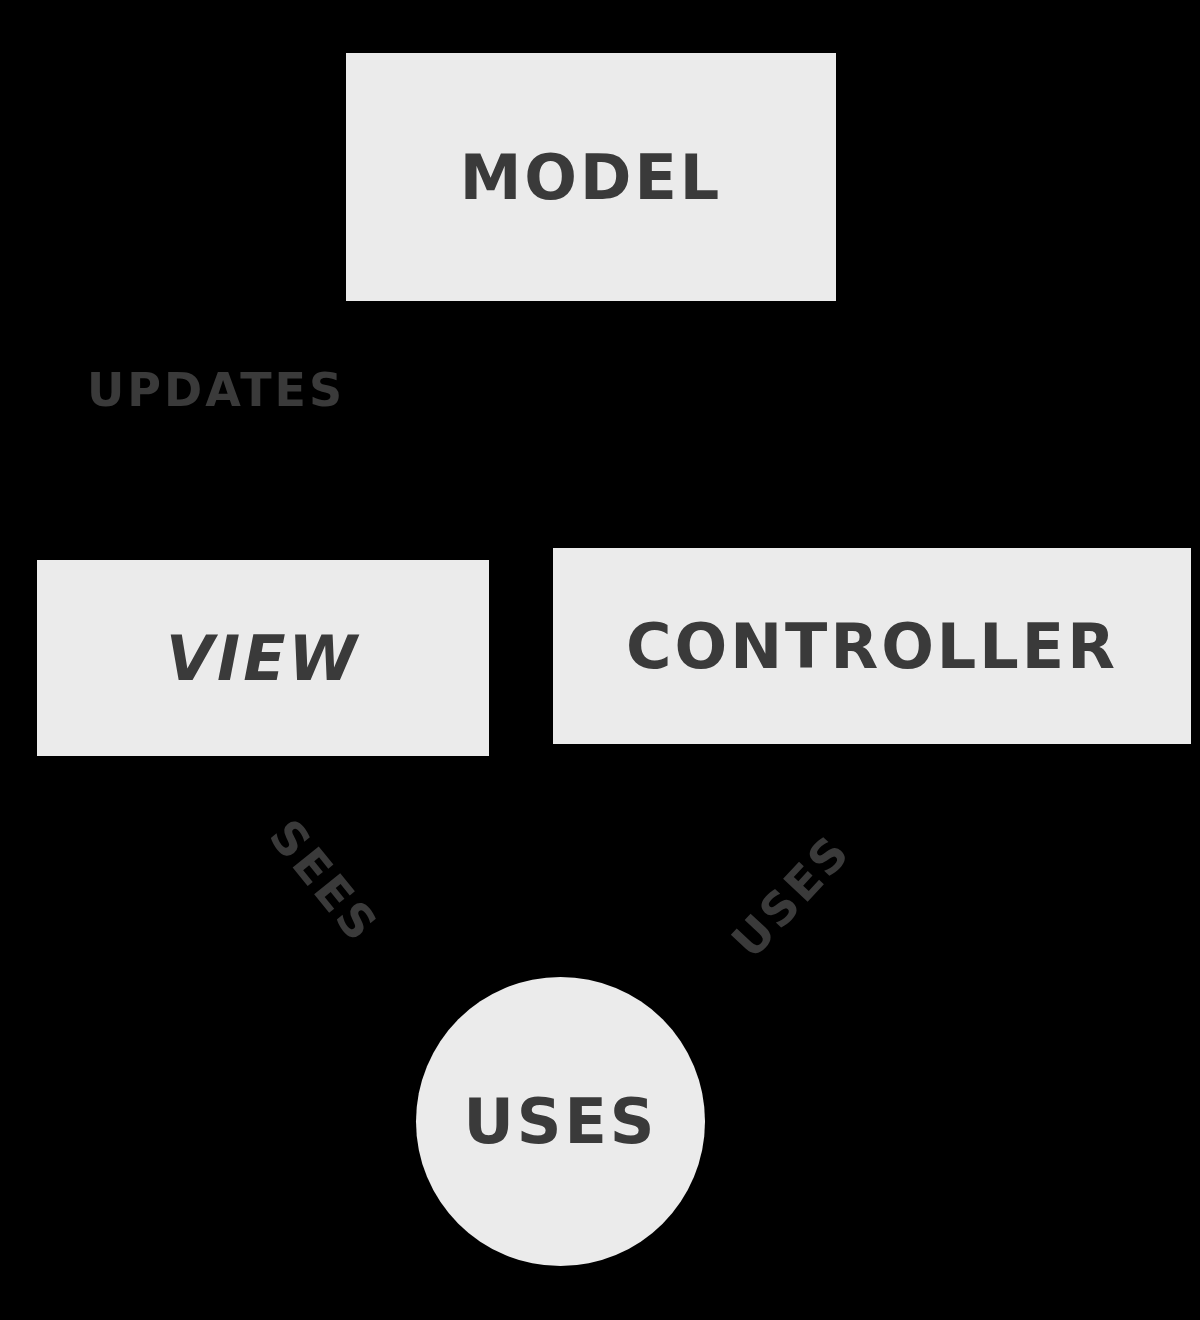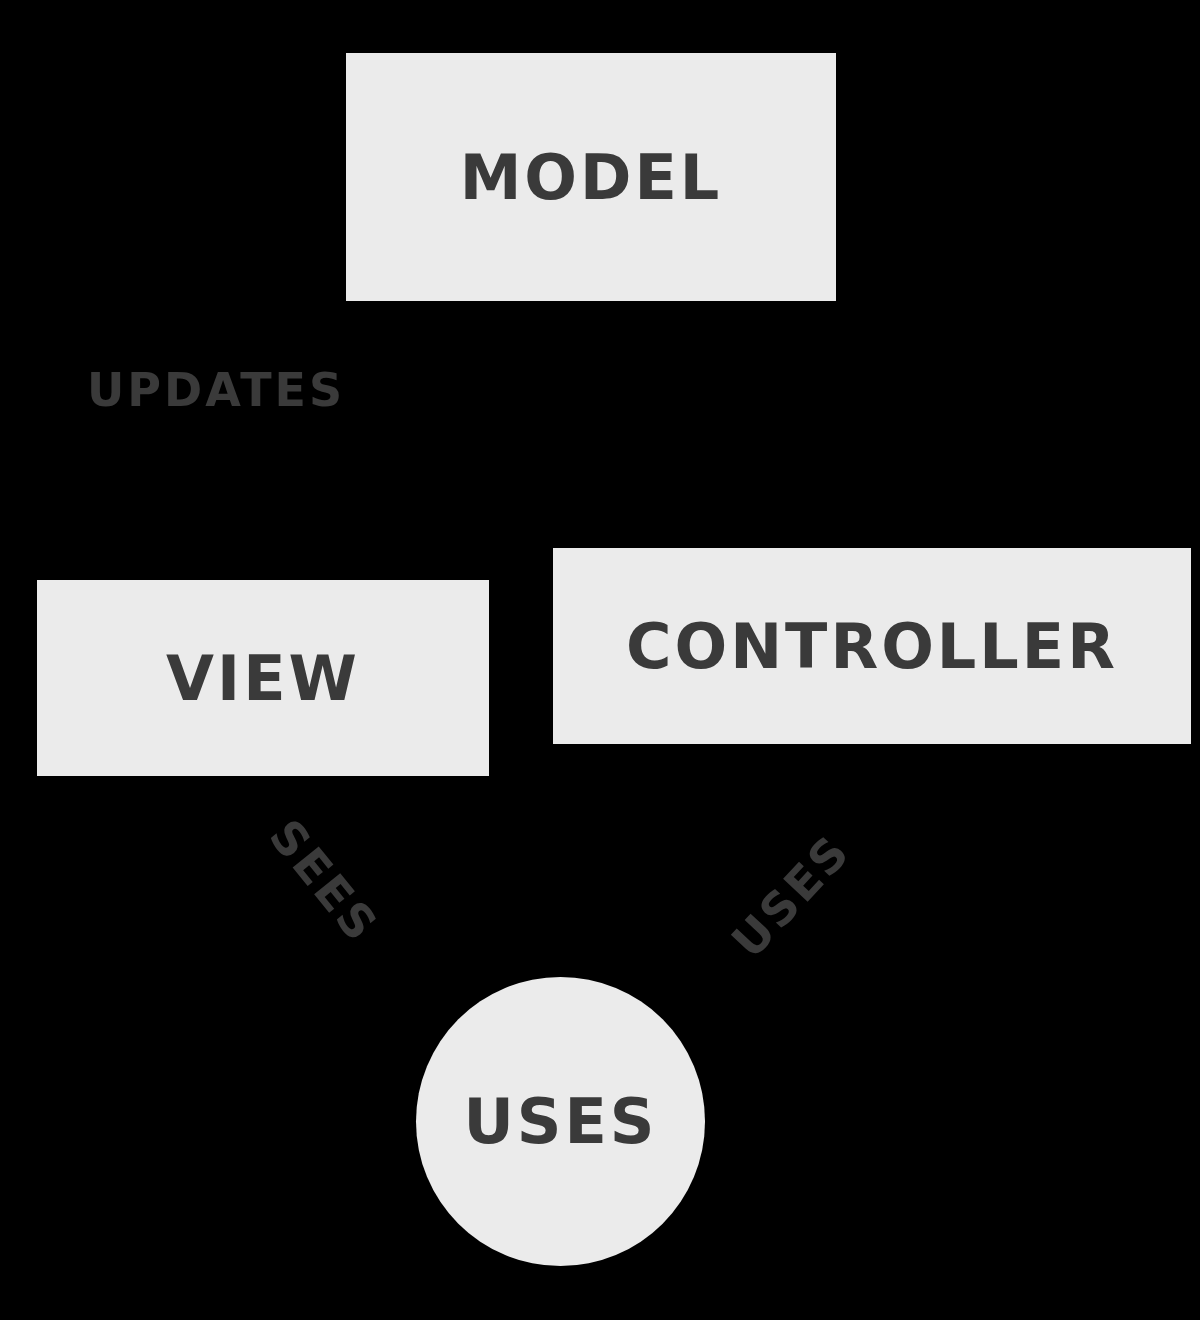--- a/index.html
+++ b/index.html
@@ -19,21 +19,21 @@
   .node{
     position:absolute;background:var(--node-fill);
     display:flex;align-items:center;justify-content:center;
     color:var(--ink);font-weight:bold;
   }
   .node-label{
     font-size:62px;font-weight:bold;letter-spacing:3px;color:var(--ink);
     white-space:nowrap;
   }
   .node-model{left:313px;top:53px;width:490px;height:248px;margin-left:33px;}
-  .node-view{left:37px;top:580px;width:452px;height:196px;}
+  .node-view{left:37px;top:560px;width:452px;height:196px;font-style:italic;}
   .node-controller{left:553px;top:548px;width:638px;height:196px;}
   .node-user{
     left:416px;top:977px;width:289px;height:289px;border-radius:50%;
   }
   .edge-label{
     position:absolute;color:var(--ink);font-weight:bold;
     font-size:46px;letter-spacing:3px;white-space:nowrap;
     transform:translate(-50%,-50%);
   }
   .edge-updates{left:216px;top:382px;margin-top:8px;}

